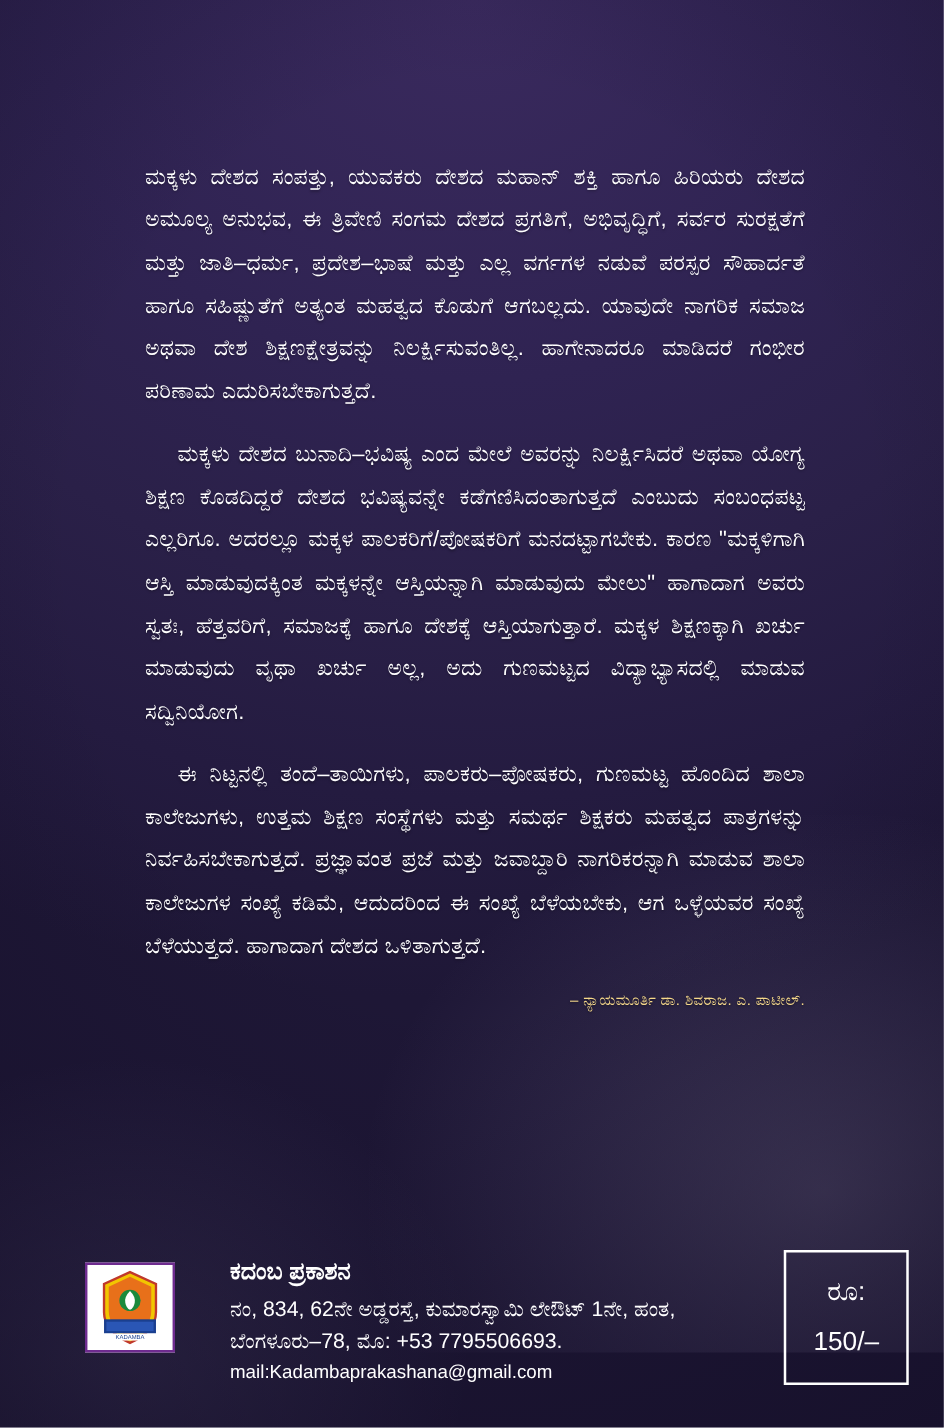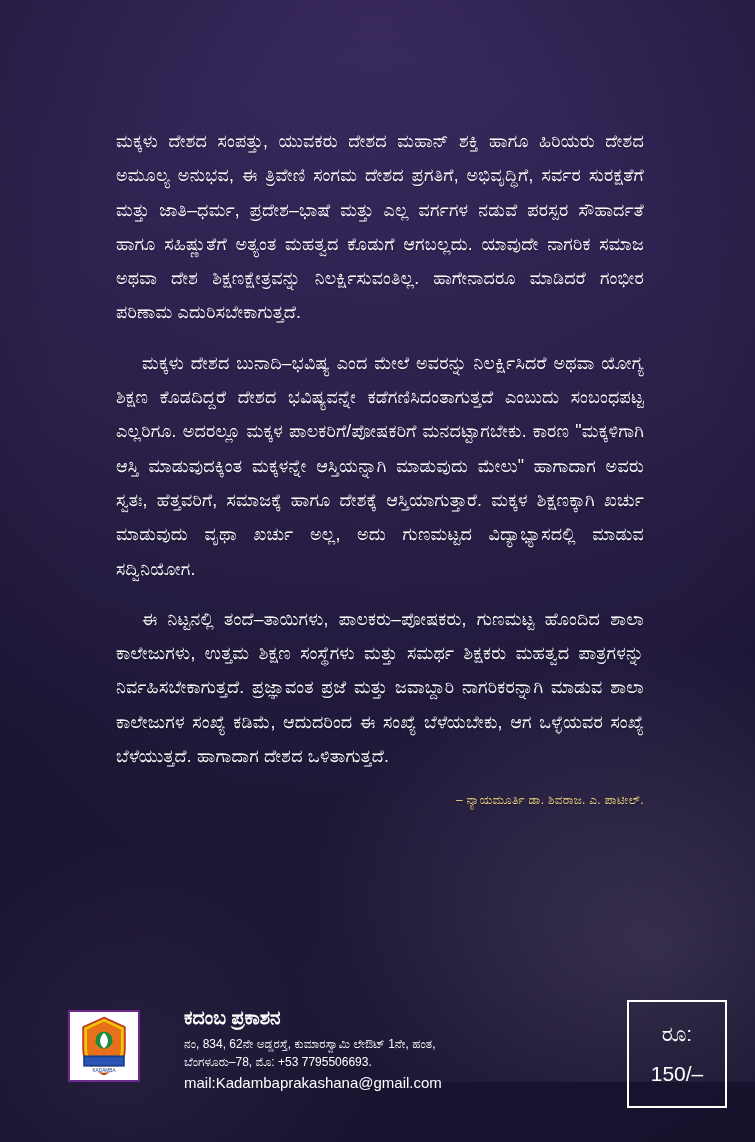--- a/index.html
+++ b/index.html
@@ -112,21 +112,21 @@
     color: #ffffff;
     margin-left: 24px;
   }
   .pub-name {
     font-size: 19px;
     font-weight: bold;
     line-height: 1.5;
     margin-bottom: 2px;
   }
   .pub-line {
-    font-size: 12px;
+    font-size: 17px;
     line-height: 1.52;
   }
   .pub-mail {
     font-size: 15px;
     line-height: 1.6;
     font-family: Liberation Sans, sans-serif;
   }
 
   .price-box {
     position: absolute;

